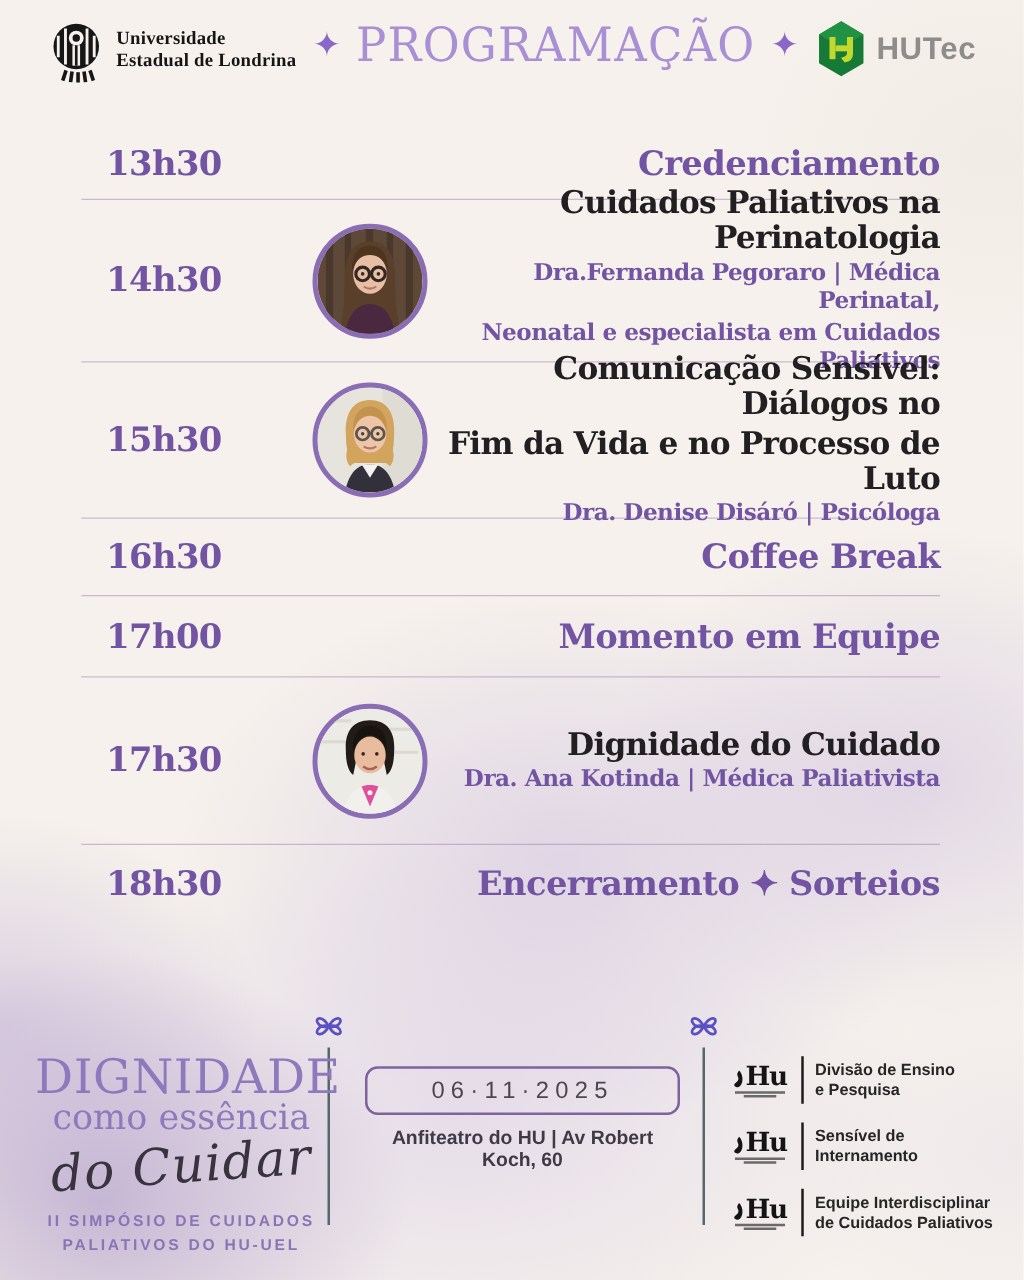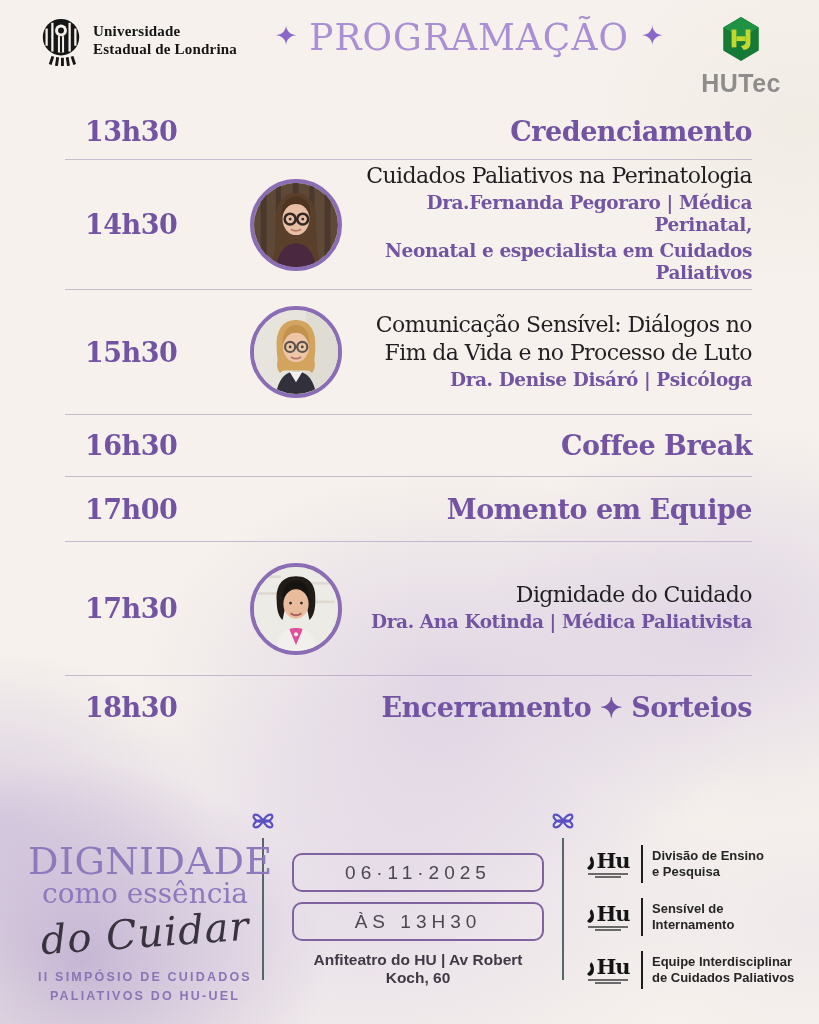--- a/index.html
+++ b/index.html
@@ -22,36 +22,36 @@
   
   .header { position:absolute; top:16px; left:0; width:819px; height:80px;
     display:flex; align-items:flex-start; justify-content:space-between; padding:0 38px; }
   .uel { display:flex; align-items:center; gap:9px; }
   .uel-name { font-family:"Liberation Serif", serif; font-weight:700; color:#151515;
     font-size:15px; line-height:1.18; letter-spacing:0.2px; }
   .prog { display:flex; align-items:center; gap:12px; }
   .prog-star { color:#8a67c8; font-size:27px; line-height:1; }
   .prog-title { font-family:"DejaVu Serif", serif; font-weight:400; color:#a98fd4;
     font-size:36px; letter-spacing:1px; transform:scaleY(1.05); }
-  .hutec { display:flex; align-items:center; gap:7px;flex-direction:column; }
+  .hutec { display:flex; align-items:center; gap:7px; }
   .hutec-name { font-size:25px; font-weight:700; color:#8f8d8b; letter-spacing:0.5px; }
 
   
   .schedule { position:absolute; top:103px; left:65px; width:687px; }
   .row { display:flex; align-items:center; }
   .row.bordered { border-bottom:1px solid rgba(148,120,176,0.45); }
   .time { width:185px; padding-left:20px; font-family:"DejaVu Serif", serif;
     font-weight:700; font-size:27px; color:#7254a3; letter-spacing:-0.5px; }
   .event { flex:1; text-align:right; font-family:"DejaVu Serif", serif;
     font-weight:700; font-size:27px; color:#7254a3; letter-spacing:-0.5px; }
   .avatar { width:92px; height:92px; border-radius:50%; border:4px solid #8a6db4;
     overflow:hidden; flex:0 0 92px; background:#ddd; }
   .avatar svg { display:block; width:100%; height:100%; }
   .talk { flex:1; text-align:right; display:flex; flex-direction:column; justify-content:center; gap:3px; }
-  .talk-title { font-family:"DejaVu Serif", serif; font-weight:400; font-size:22px;
+  .talk-title { font-family:"DejaVu Serif", serif; font-weight:700; font-size:25px;
     color:#211f22; line-height:1.13; letter-spacing:-0.6px; }
   .talk-speaker { font-family:"DejaVu Serif", serif; font-weight:700; font-size:18.5px;
     color:#7254a3; line-height:1.22; letter-spacing:-0.4px; }
 
   
   .footer { position:absolute; top:805px; left:0; width:819px; height:219px; }
   .cut-bow { position:absolute; top:4px; }
   .cut-bow.left { left:250px; } .cut-bow.right { left:550px; }
   .cut-line { position:absolute; top:33px; width:2px; height:142px; background:#54676a; }
   .cut-line.left { left:262px; } .cut-line.right { left:562px; }
@@ -281,21 +281,20 @@
       <div class="t2">como essência</div>
       <div class="script">do Cuidar</div>
       <div class="sub">
         <div>II SIMPÓSIO DE CUIDADOS</div>
         <div>PALIATIVOS DO HU-UEL</div>
       </div>
     </div>
 
     <div class="f-center">
       <div class="pill">06·11·2025</div>
-      <div class="pill">ÀS 13H30</div>
       <div class="venue">Anfiteatro do HU | Av Robert Koch, 60</div>
     </div>
 
     <div class="f-right">
 
       <div class="hu-row">
         <div class="hu-badge">
           <div class="hu-mark">
             <svg width="9" height="15" viewBox="0 0 10 16">
               <path d="M6 0 C1 5 9 6 3 11 C0 13 2 15 5 15 C10 13 10 4 6 0 Z" fill="#141414"></path>

